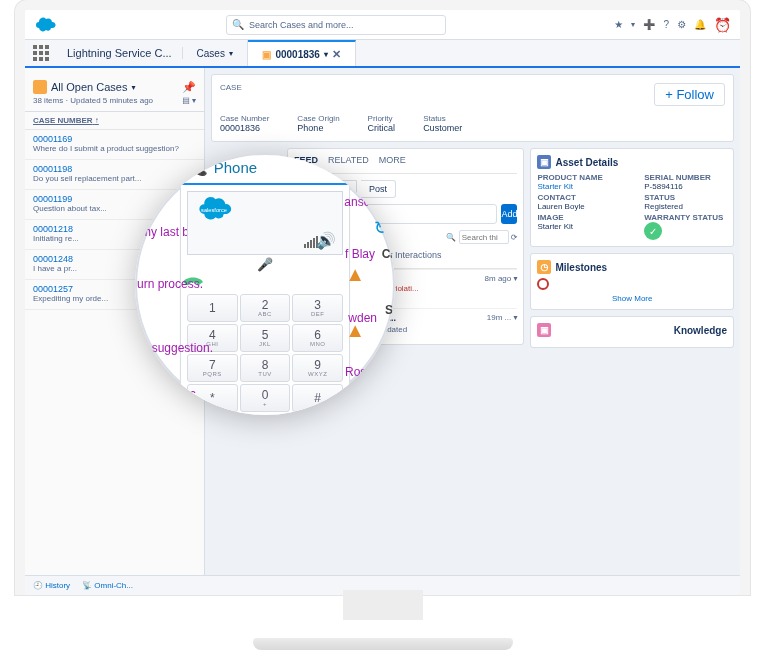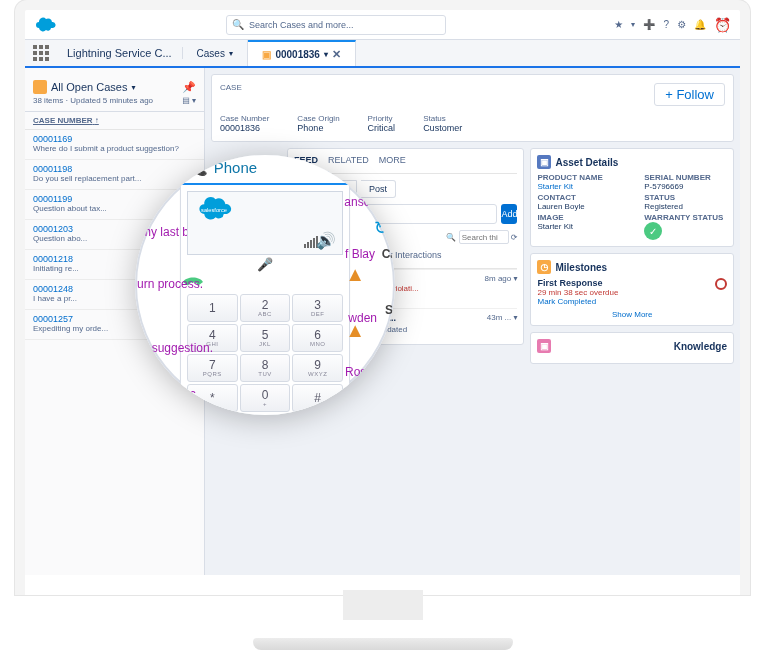--- a/index.html
+++ b/index.html
@@ -162,24 +162,20 @@
             </div>
             <div class="case-row">
               <div class="cn">00001198</div>
               <div class="cs">Do you sell replacement part...</div>
             </div>
             <div class="case-row">
               <div class="cn">00001199</div>
               <div class="cs">Question about tax...</div>
             </div>
             <div class="case-row">
-              <div class="cn">00001203</div>
-              <div class="cs">Question abo...</div>
-            </div>
-            <div class="case-row">
               <div class="cn">00001218</div>
               <div class="cs">Initiating re...</div>
             </div>
             <div class="case-row">
               <div class="cn">00001248</div>
               <div class="cs">I have a pr...</div>
             </div>
             <div class="case-row">
               <div class="cn">00001257</div>
               <div class="cs">Expediting my orde...</div>
@@ -258,40 +254,40 @@
                     </div>
                     <span class="fi-time">8m ago ▾</span>
                   </div>
                   <div class="feed-item">
                     <span style="font-size:8px;color:#54698d">▸</span>
                     <span class="fi-avatar" style="background:#a0d2eb"></span>
                     <div class="fi-body">
                       <div class="t1"><b>Automated Pro...</b></div>
                       <div style="font-size:8px;color:#54698d;margin-top:2px"><span style="color:#f8a945">▣</span> Case status updated</div>
                     </div>
-                    <span class="fi-time">43m ... ▾</span>
+                    <span class="fi-time">19m ... ▾</span>
                   </div>
                 </div>
           </div>
         </div>
 
         <div class="col" style="flex:1.2">
           <div class="card">
             <div class="card-h">
                   <span class="card-icon p-blue">▣</span>
                   <span>Asset Details</span>
                 </div>
             <div class="kv">
               <div>
                     <div class="k">PRODUCT NAME</div>
                     <div class="v lnk">Starter Kit</div>
                   </div>
               <div>
                     <div class="k">SERIAL NUMBER</div>
-                    <div class="v">P-5796669</div>
+                    <div class="v">P-5894116</div>
                   </div>
               <div>
                     <div class="k">CONTACT</div>
                     <div class="v">Lauren Boyle</div>
                   </div>
               <div>
                     <div class="k">STATUS</div>
                     <div class="v">Registered</div>
                   </div>
               <div>
@@ -303,40 +299,39 @@
                     <div class="v"><span class="check">✓</span></div>
                   </div>
             </div>
           </div>
           <div class="card">
             <div class="card-h">
                   <span class="card-icon p-or">◷</span>
                   <span>Milestones</span>
                 </div>
             <div class="milestone" style="display:flex;justify-content:space-between;align-items:flex-start">
-              <div>
-                <div class="ms-name">First Response</div>
-                <div class="ms-due">29 min 38 sec overdue</div>
-                <div class="ms-link">Mark Completed</div>
-              </div>
               <span style="width:12px;height:12px;border:2px solid #c23934;border-radius:50%;display:inline-block"></span>
             </div>
             <div class="showmore">Show More</div>
           </div>
           <div class="card">
             <div class="card-h">
                   <span class="card-icon p-pk">▣</span>
                   <span style="margin-left:auto">Knowledge</span>
                 </div>
           </div>
         </div>
       </div>
     </div>
   </div>
 
+  <div class="statusbar">
+    <span>🕘 <span>History</span></span>
+    <span>📡 <span>Omni-Ch...</span></span>
+  </div>
 
 </div>
 </div>
 
 <div class="monitor-stand"></div>
 
 <div class="magnifier">
   <div class="mag-bg">
     <span class="mag-text" style="top:24px;left:16px">ny</span>
     <span class="mag-text" style="top:70px;left:6px">my last billing</span>

